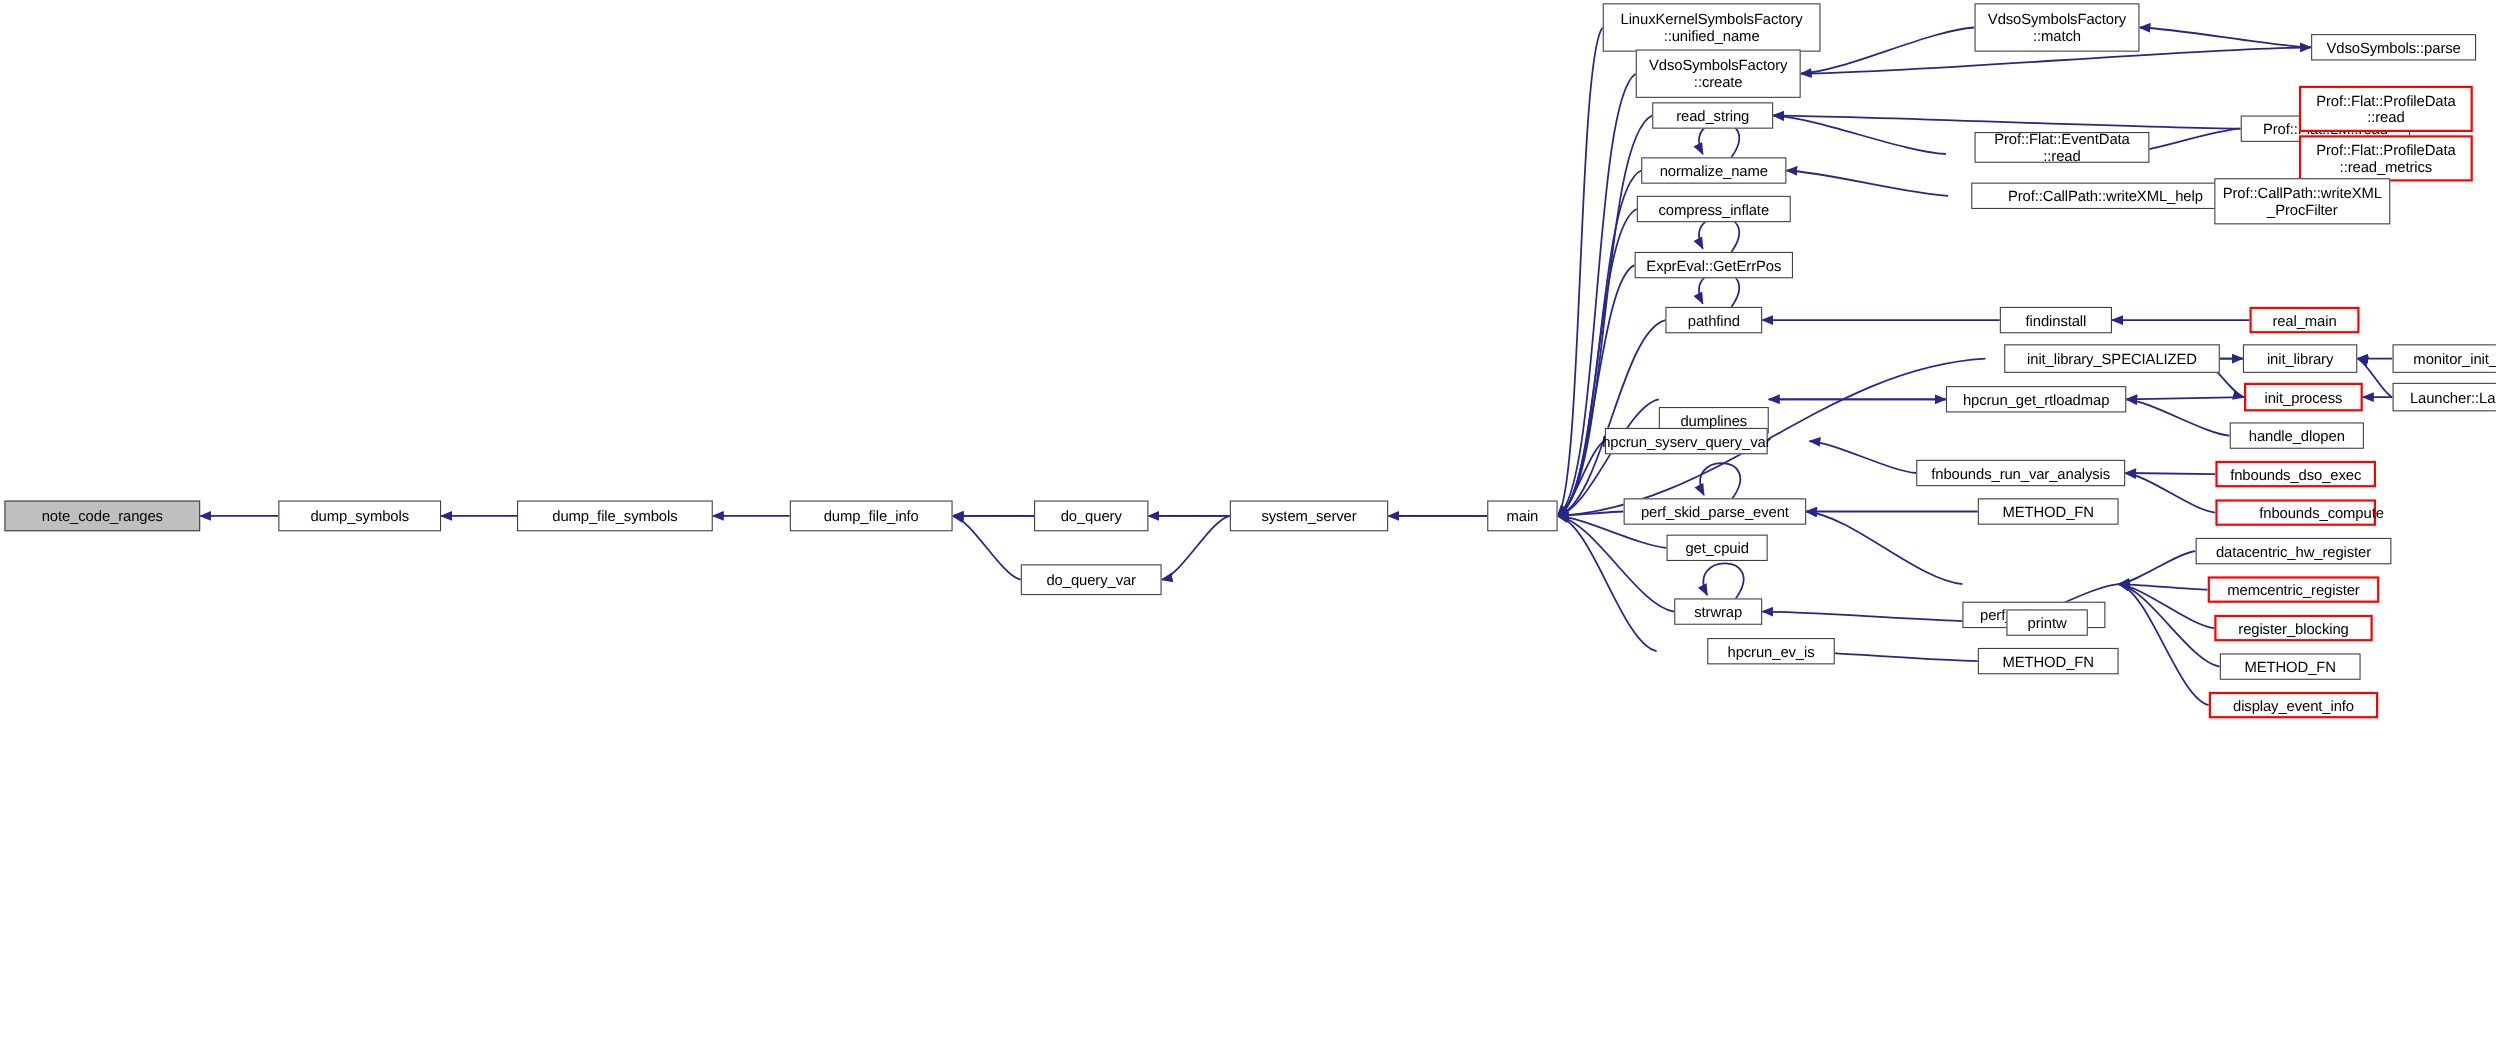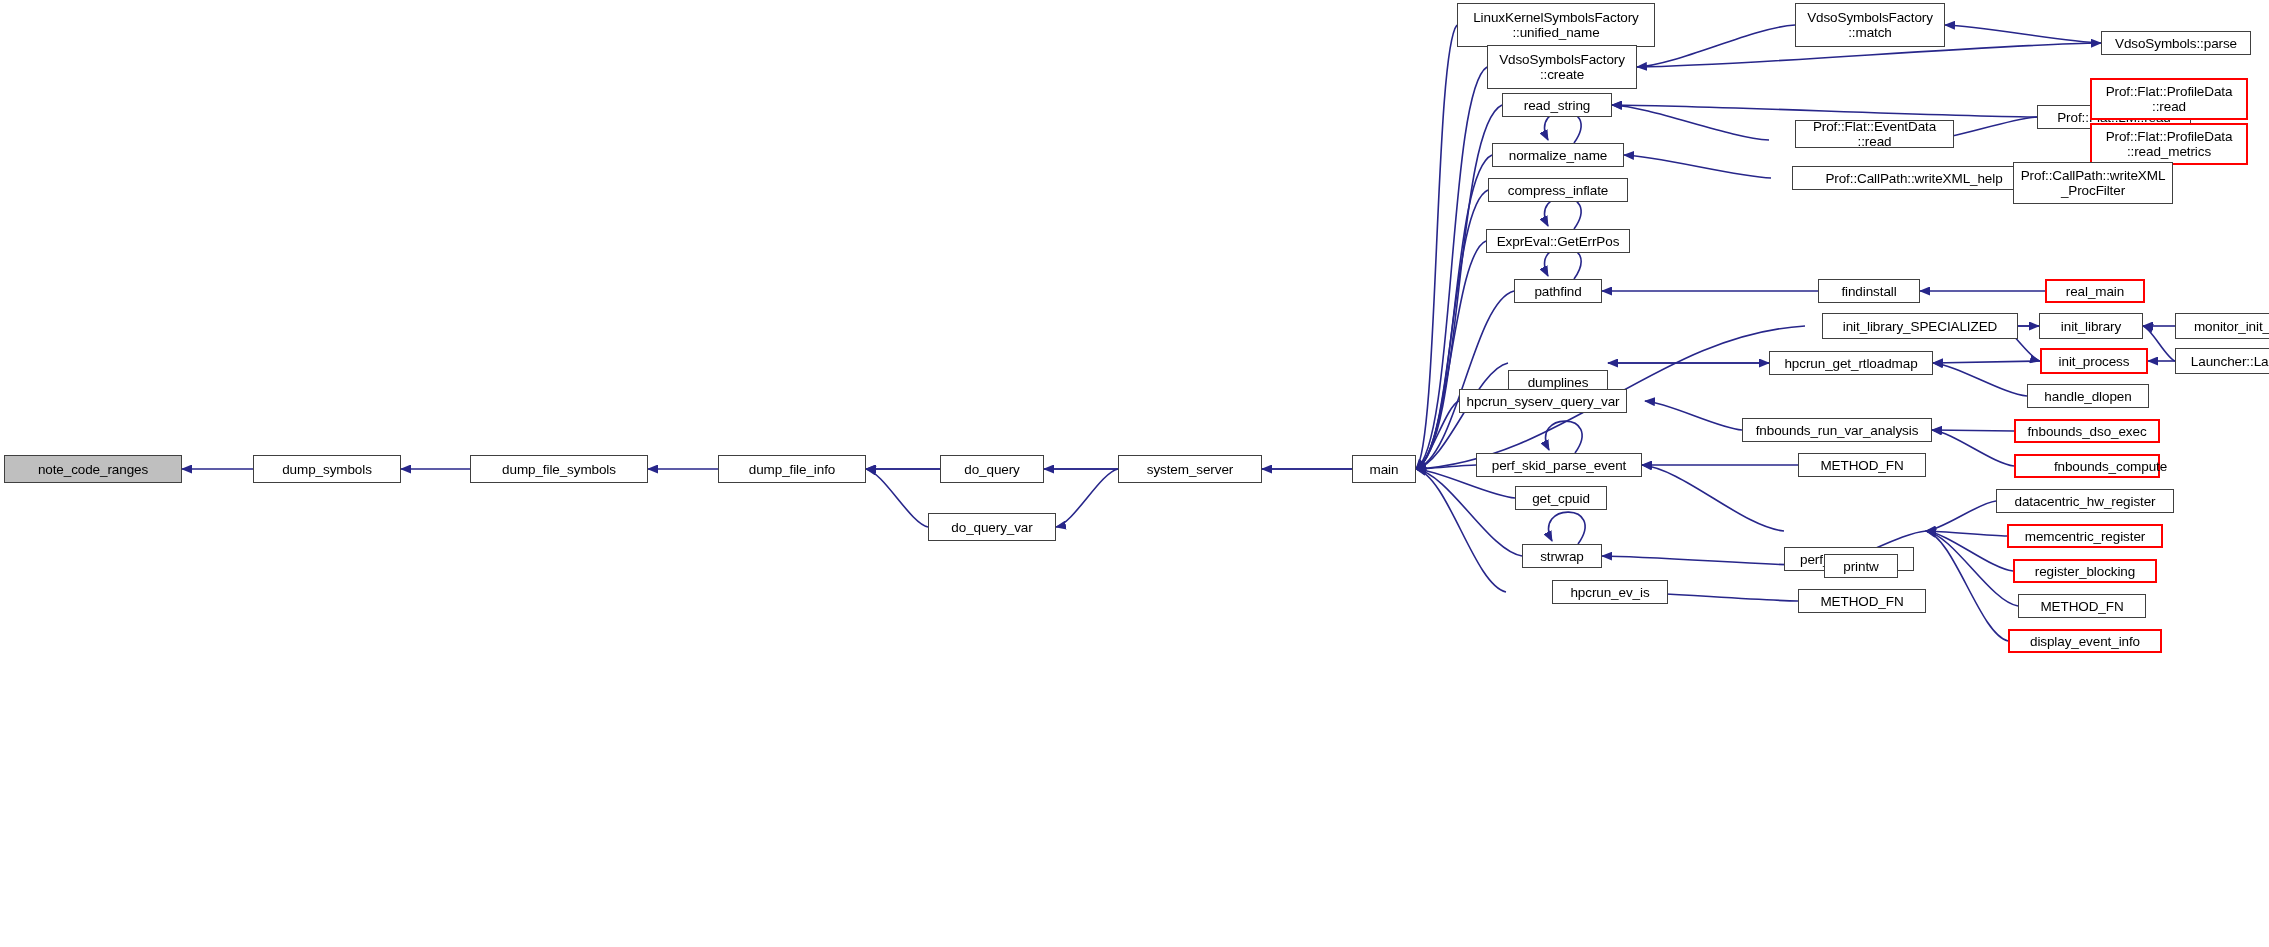--- a/index.html
+++ b/index.html
@@ -136,21 +136,21 @@
       <div class="node dk" style="left: 1818px; top: 279px; width: 102px; height: 24px;">findinstall</div>
       <div class="node red" style="left: 2045px; top: 279px; width: 100px; height: 24px;">real_main</div>
       <div class="node dk" style="left: 1805px; top: 313px; width: 196px; height: 26px; margin-left: 17px;">init_library_SPECIALIZED</div>
       <div class="node dk" style="left: 2039px; top: 313px; width: 104px; height: 26px;">init_library</div>
       <div class="node dk" style="left: 2175px; top: 313px; width: 150px; height: 26px;">monitor_init_library</div>
       <div class="node dk" style="left: 2175px; top: 348px; width: 150px; height: 26px;">Launcher::Launcher</div>
       <div class="node dk" style="left: 1508px; top: 370px; width: 100px; height: 24px;">dumplines</div>
       <div class="node dk" style="left: 1769px; top: 351px; width: 164px; height: 24px;">hpcrun_get_rtloadmap</div>
       <div class="node red" style="left: 2040px; top: 348px; width: 108px; height: 26px;">init_process</div>
       <div class="node dk" style="left: 2027px; top: 384px; width: 122px; height: 24px;">handle_dlopen</div>
-      <div class="node dk" style="left: 1459px; top: 389px; width: 168px; height: 24px;">hpcrun_syserv_query_var</div>
+      <div class="node dk" style="left: 1459px; top: 389px; width: 148px; height: 24px;">hpcrun_syserv_query_var</div>
       <div class="node dk" style="left: 1742px; top: 418px; width: 190px; height: 24px;">fnbounds_run_var_analysis</div>
       <div class="node red" style="left: 2014px; top: 419px; width: 146px; height: 24px;">fnbounds_dso_exec</div>
       <div class="node red" style="left: 2014px; top: 454px; width: 146px; height: 24px; padding-left: 47px;">fnbounds_compute</div>
       <div class="node dk" style="left: 1476px; top: 453px; width: 166px; height: 24px;">perf_skid_parse_event</div>
       <div class="node dk" style="left: 1798px; top: 453px; width: 128px; height: 24px;">METHOD_FN</div>
       <div class="node dk" style="left: 1515px; top: 486px; width: 92px; height: 24px;">get_cpuid</div>
       <div class="node dk" style="left: 1996px; top: 489px; width: 178px; height: 24px;">datacentric_hw_register</div>
       <div class="node dk" style="left: 1784px; top: 519px; width: 130px; height: 24px; margin-top: 28px;">perf_util_attr_init</div>
       <div class="node red" style="left: 2007px; top: 524px; width: 156px; height: 24px;">memcentric_register</div>
       <div class="node red" style="left: 2013px; top: 559px; width: 144px; height: 24px;">register_blocking</div>

